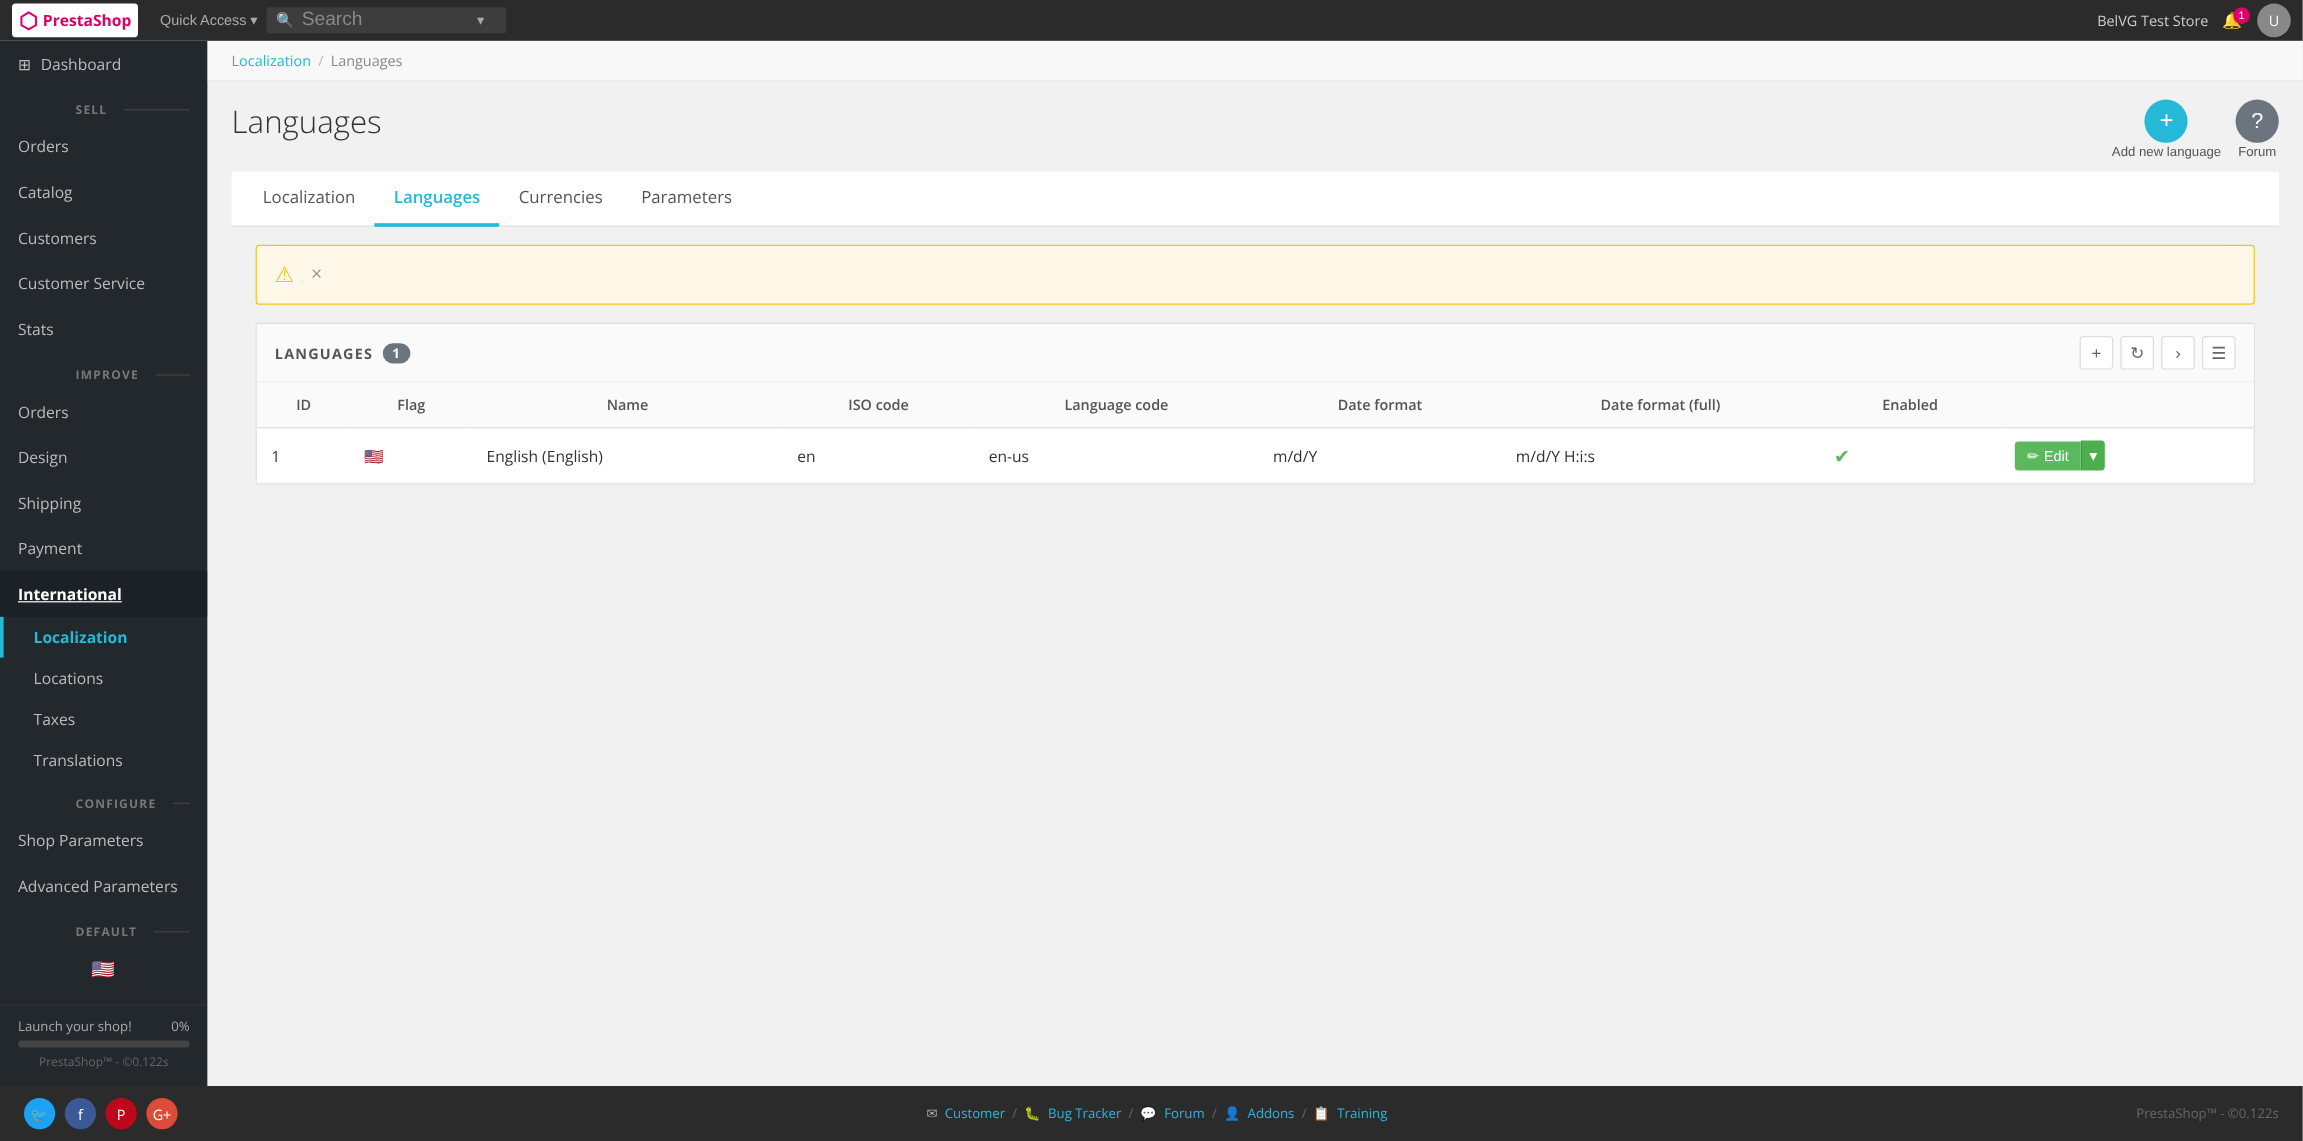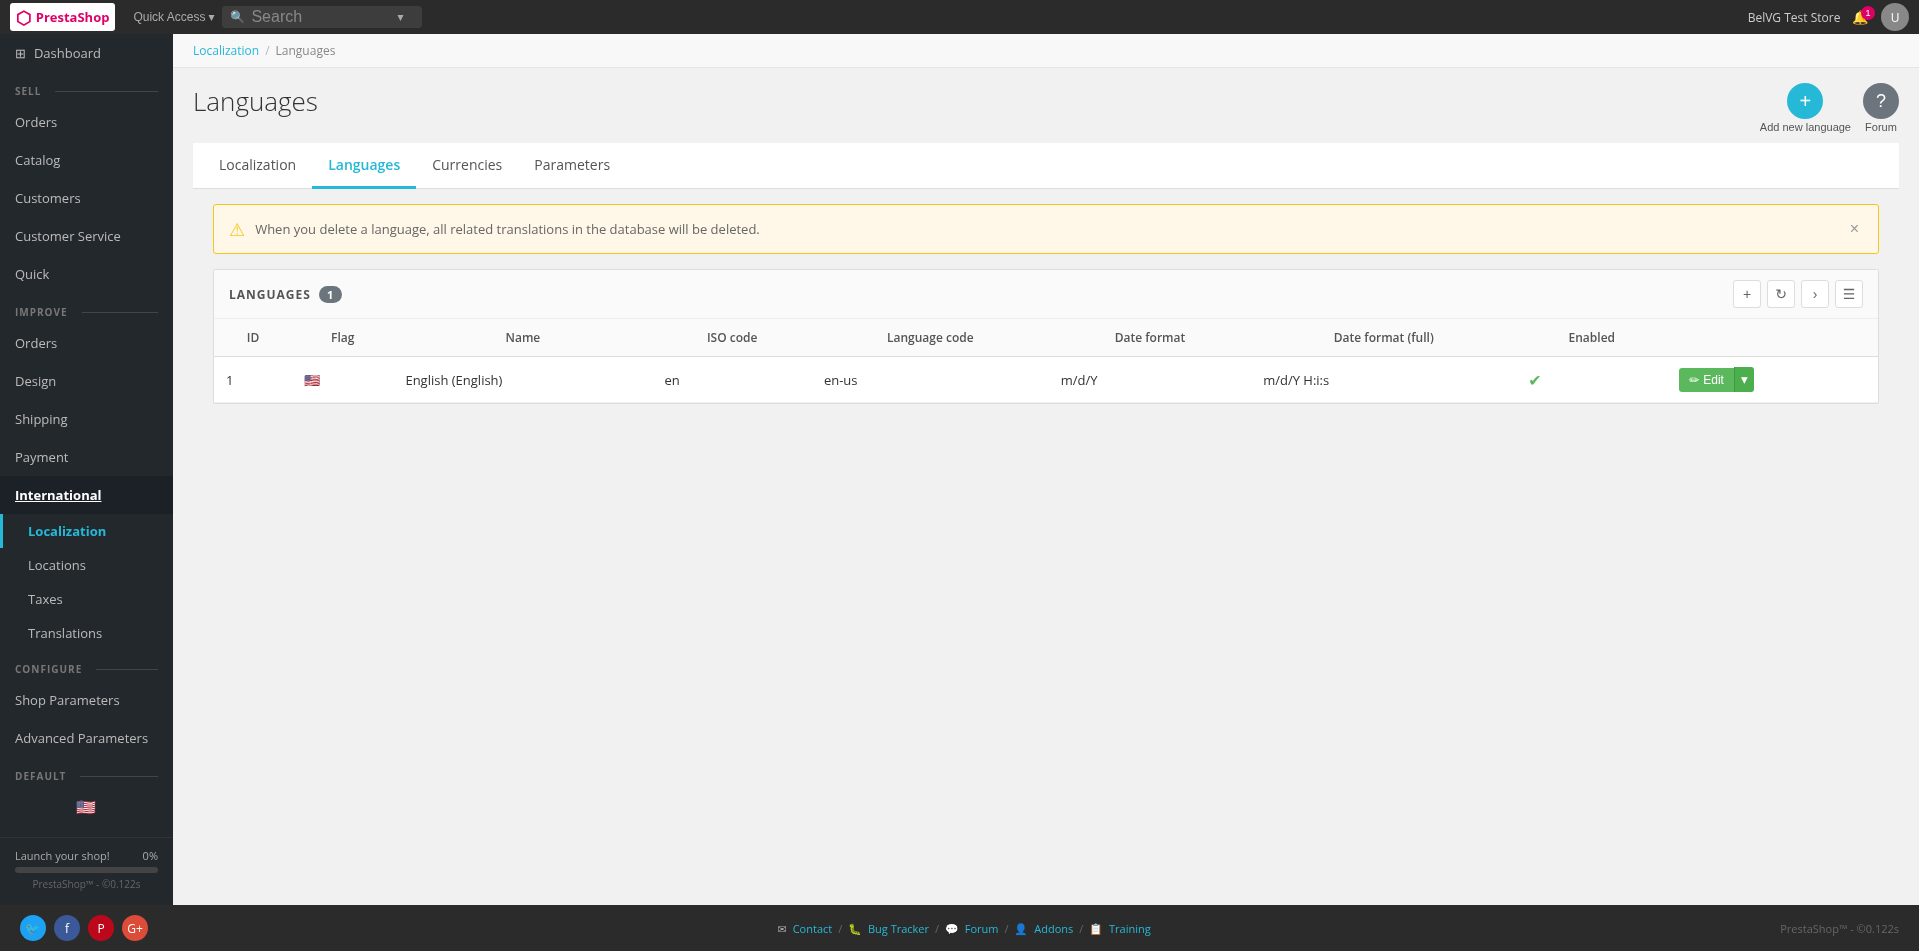--- a/index.html
+++ b/index.html
@@ -62,21 +62,21 @@
       width: 173px; background: #23282d; color: #ccc; overflow-y: auto; flex-shrink: 0;
       display: flex; flex-direction: column;
     }
     .sidebar-menu { flex: 1; }
     .sidebar-item {
       padding: 10px 15px; font-size: 13px; cursor: pointer; display: flex; align-items: center; gap: 8px;
       color: #bbb;
     }
     .sidebar-section {
       padding: 12px 15px 5px 15px; font-size: 10px; font-weight: bold; color: #777;
-      text-transform: uppercase; letter-spacing: 1px; display: flex; align-items: center; gap: 8px;
+      text-transform: uppercase; letter-spacing: 1px; display: flex; align-items: center; gap: 8px; margin-left: 48px;
     }
     .sidebar-section::after { content: ''; flex: 1; height: 1px; background: #444; margin-left: 6px; }
     .sidebar-sub-item {
       padding: 8px 15px 8px 28px; font-size: 13px; cursor: pointer; color: #bbb;
     }
     .sidebar-sub-item.active { color: #25b9d7; font-weight: bold; border-left: 3px solid #25b9d7; padding-left: 25px; }
     .sidebar-parent-active { background: #1b2127; color: white; font-weight: bold; text-decoration: underline; }
     .sidebar-footer {
       padding: 10px 15px; border-top: 1px solid #333;
     }
@@ -252,21 +252,21 @@
       <div class="sidebar-item">
         <span>Catalog</span>
       </div>
       <div class="sidebar-item">
         <span>Customers</span>
       </div>
       <div class="sidebar-item">
         <span>Customer Service</span>
       </div>
       <div class="sidebar-item">
-        <span>Quick</span>
+        <span>Stats</span>
       </div>
 
       <div class="sidebar-section">
         <span>IMPROVE</span>
       </div>
       <div class="sidebar-item">
         <span>Orders</span>
       </div>
       <div class="sidebar-item">
         <span>Design</span>
@@ -357,21 +357,20 @@
       </div>
       <div class="tab-item">
         <span>Parameters</span>
       </div>
     </div>
 
     <div class="content-inner">
 
       <div class="warning-banner">
         <span class="warning-icon">⚠</span>
-        <span class="warning-text">When you delete a language, all related translations in the database will be deleted.</span>
         <button class="warning-close">×</button>
       </div>
 
       <div class="table-section">
         <div class="table-header-bar">
           <div class="table-title">
             <span>LANGUAGES</span>
             <span class="table-count-badge">1</span>
           </div>
           <div class="table-toolbar">
@@ -427,21 +426,21 @@
 
 <div class="page-footer">
   <div class="footer-social">
     <a class="social-btn social-twitter">🐦</a>
     <a class="social-btn social-facebook">f</a>
     <a class="social-btn social-pinterest">P</a>
     <a class="social-btn social-google">G+</a>
   </div>
   <div class="footer-links">
     <span>✉</span>
-    <a class="footer-link">Contact</a>
+    <a class="footer-link">Customer</a>
     <span class="footer-sep">/</span>
     <span>🐛</span>
     <a class="footer-link">Bug Tracker</a>
     <span class="footer-sep">/</span>
     <span>💬</span>
     <a class="footer-link">Forum</a>
     <span class="footer-sep">/</span>
     <span>👤</span>
     <a class="footer-link">Addons</a>
     <span class="footer-sep">/</span>

